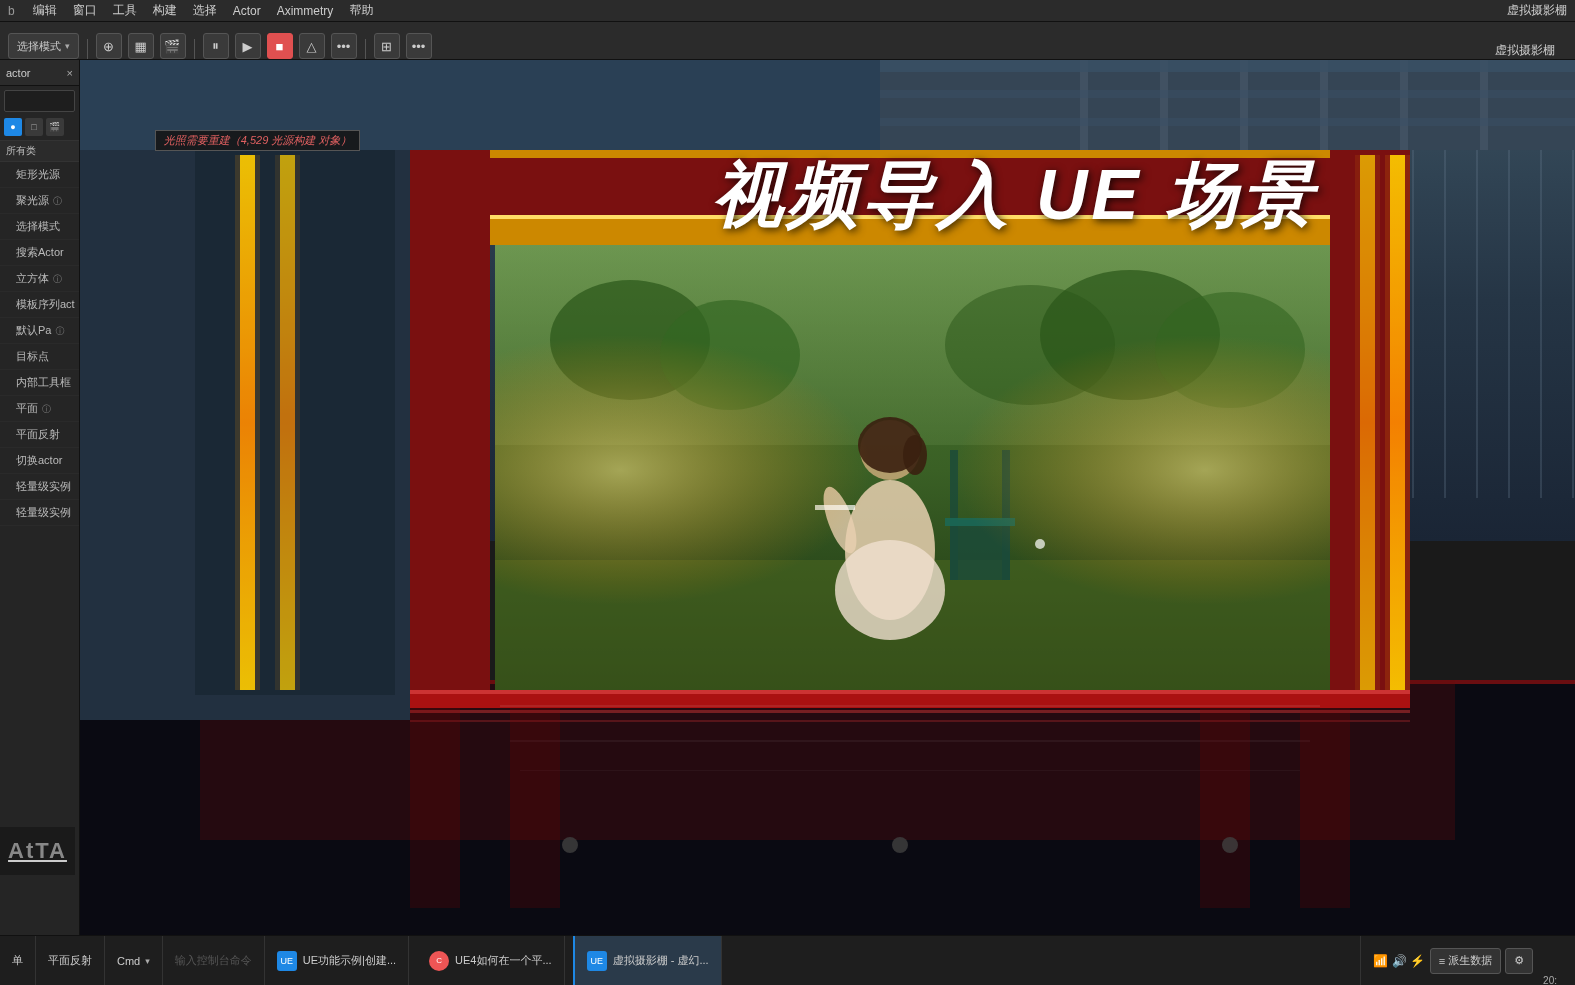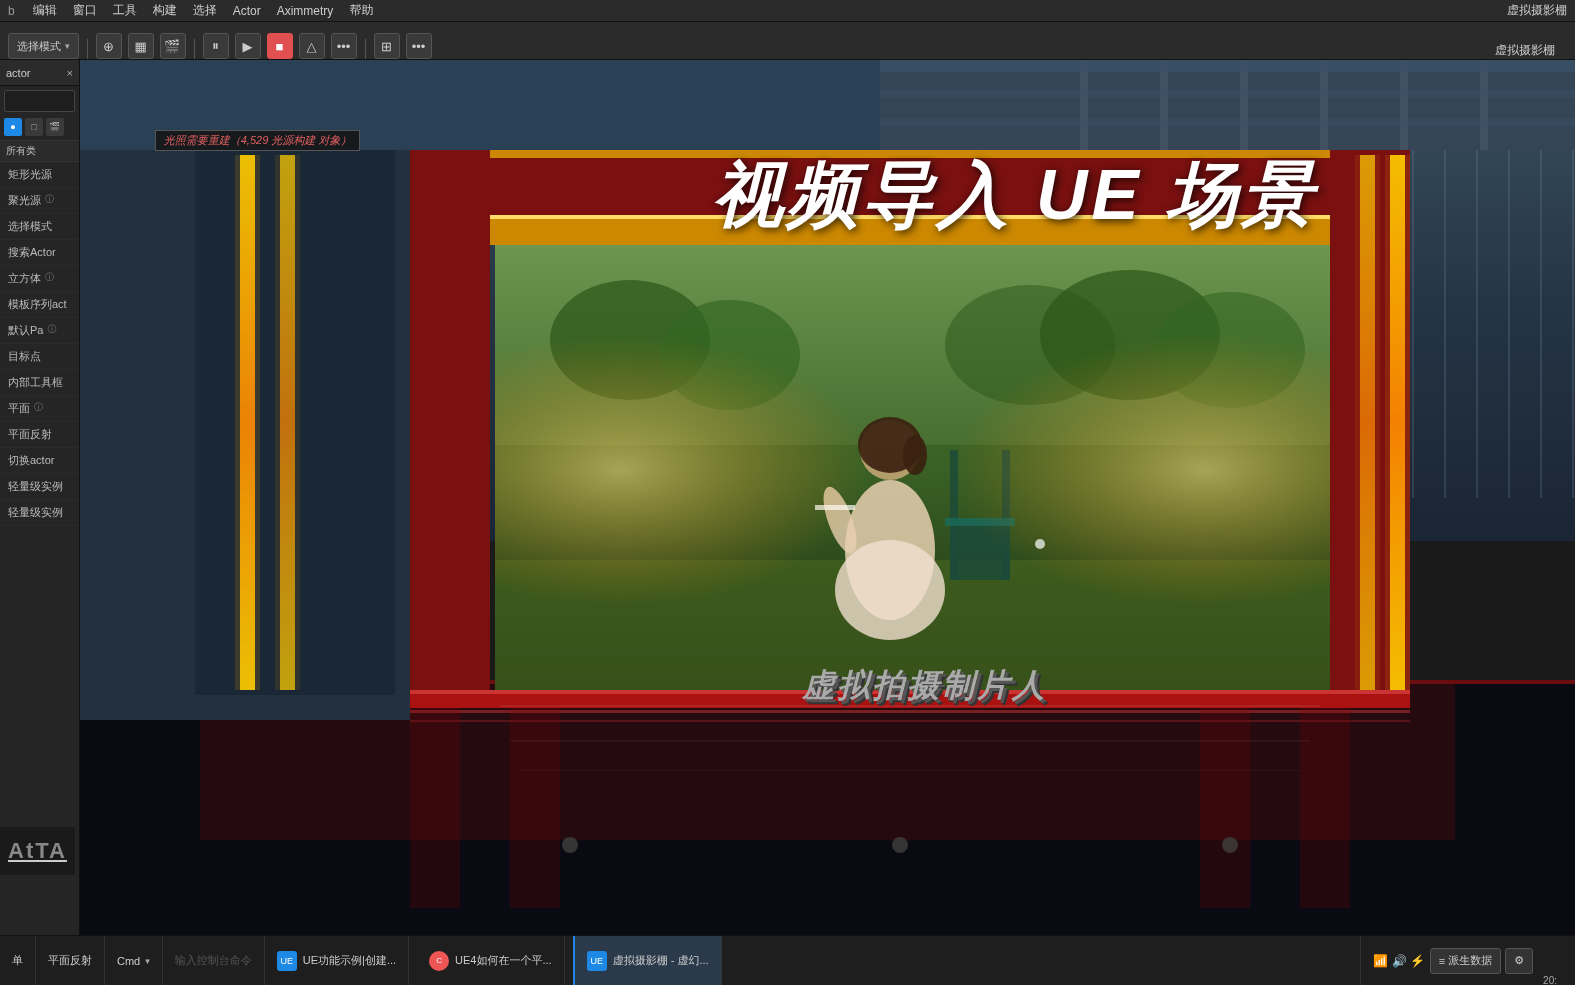--- a/index.html
+++ b/index.html
@@ -147,27 +147,27 @@
     }
     .panel-icon.active { background: #1e88e5; color: #fff; }
     #all-label {
       padding: 3px 6px;
       font-size: 10px;
       color: #bbb;
       background: #2b2b2b;
       border-bottom: 1px solid #333;
     }
     .panel-item {
-      padding: 5px 8px;
+      padding: 5px 16px;
       font-size: 11px;
       color: #bbb;
       cursor: pointer;
       border-bottom: 1px solid #2a2a2a;
       display: flex;
-      align-items: flex-start;
+      align-items: flex-end;
       gap: 4px;
       white-space: nowrap;
       overflow: hidden;
     }
     .panel-item .info-icon {
       font-size: 9px;
       color: #777;
     }
 
     
@@ -578,23 +578,20 @@
     </svg>
 
     <div class="notification-bar">
       <span>光照需要重建（4,529 光源构建 对象）</span>
     </div>
 
     <div style="position:absolute;top:10%;left:30%;right:5%;text-align:center;z-index:10;">
       <span class="main-title">视频导入 UE 场景</span>
     </div>
 
-    <div style="position:absolute;bottom:26%;left:28%;right:15%;text-align:center;z-index:10;">
-      <span class="text-3d">虚拟拍摄制片人</span>
-    </div>
   </div>
 </div>
 
 <div id="status-bar">
   <div id="bottom-left">
     <div class="bottom-btn">
       <span>单</span>
     </div>
     <div class="bottom-btn">
       <span>平面反射</span>

